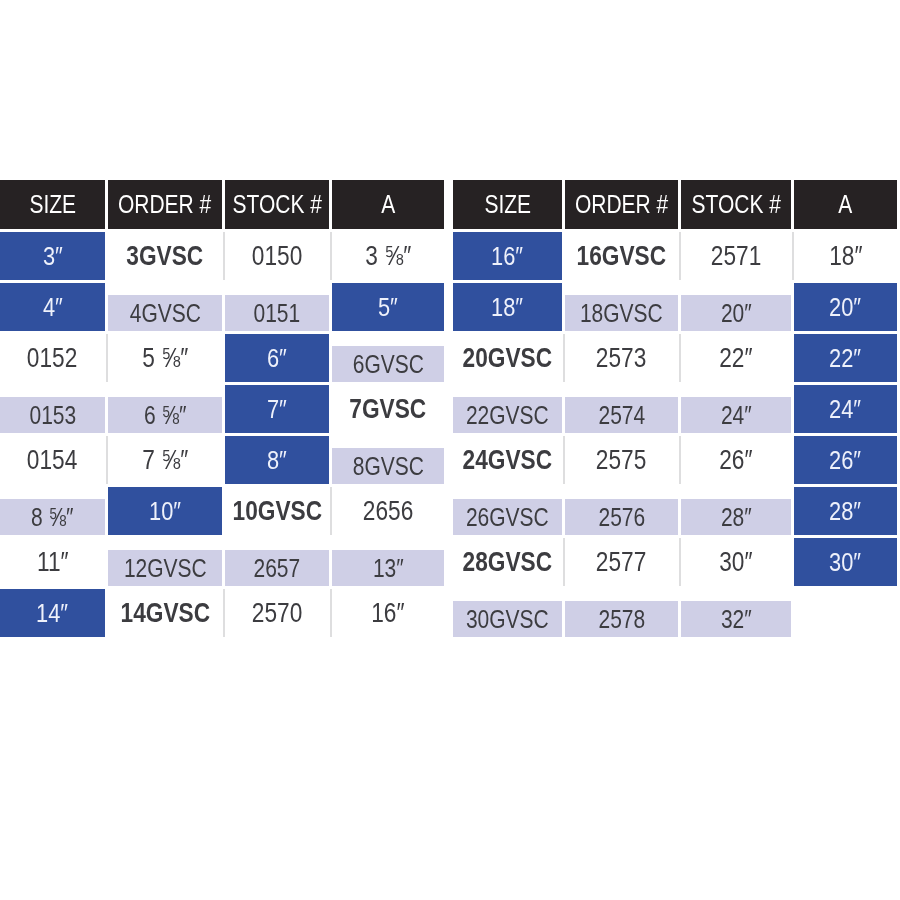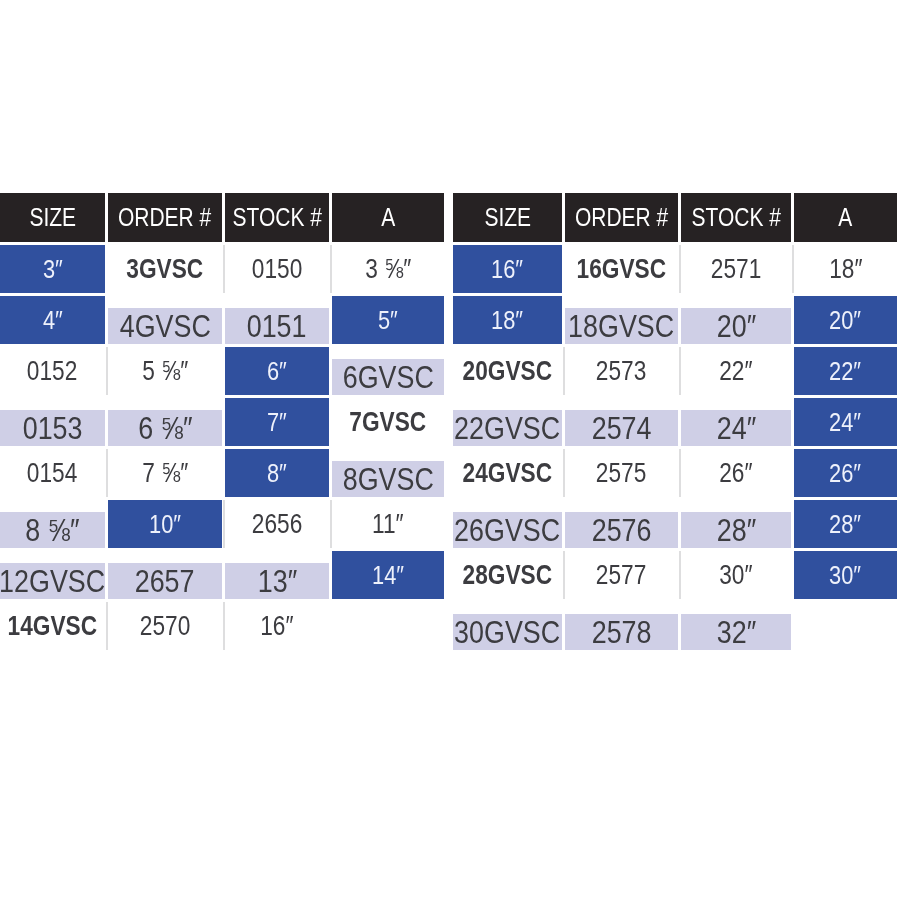--- a/index.html
+++ b/index.html
@@ -19,21 +19,21 @@
   body {
     width: 900px;
     height: 900px;
     background: var(--page-bg);
     position: relative;
     font-family: "Liberation Sans", sans-serif;
     overflow: hidden;
   }
   .spec-table {
     position: absolute;
-    top: 193px;
+    top: 180px;
     display: grid;
     gap: 3px;
     grid-template-rows: 49px;
     grid-auto-rows: 48px;
     background: var(--page-bg);
   }
   #table-left {
     left: 0;
     grid-template-columns: 105px 114px 104px 112px;
   }
@@ -68,21 +68,21 @@
     font-size: 27px;
     box-shadow: -2px 0 0 0 #dededf;
   }
   .cell.plain.first-data {
     box-shadow: none;
     font-weight: bold;
   }
   .cell.alt {
     background: var(--row-alt-bg);
     color: var(--cell-text);
-    font-size: 32px;
+    font-size: 25px;
     margin-top: 12px;
   }
 </style>
 </head>
 <body>
 
 <div id="table-left" class="spec-table">
     <div class="cell header">
       <span>SIZE</span>
     </div>
@@ -154,20 +154,23 @@
     </div>
     <div class="cell alt">
       <span>8GVSC</span>
     </div>
     <div class="cell alt">
       <span>8 ⅝″</span>
     </div>
     <div class="cell size">
       <span>10″</span>
     </div>
+    <div class="cell plain first-data">
+      <span>10GVSC</span>
+    </div>
     <div class="cell plain">
       <span>2656</span>
     </div>
     <div class="cell plain">
       <span>11″</span>
     </div>
     <div class="cell alt">
       <span>12GVSC</span>
     </div>
     <div class="cell alt">

